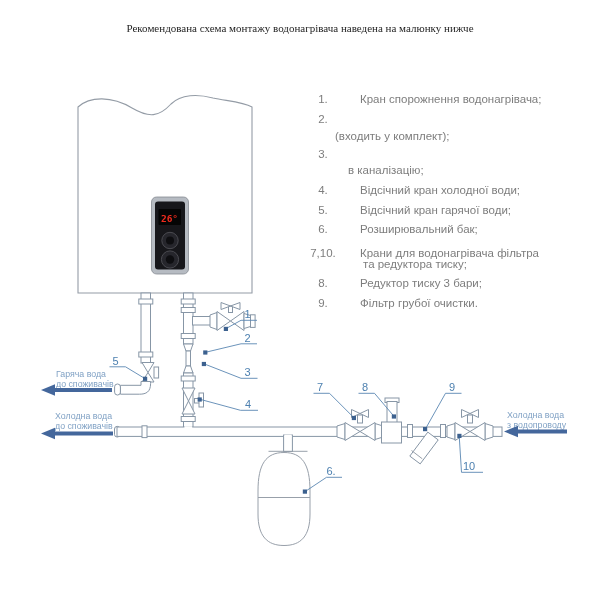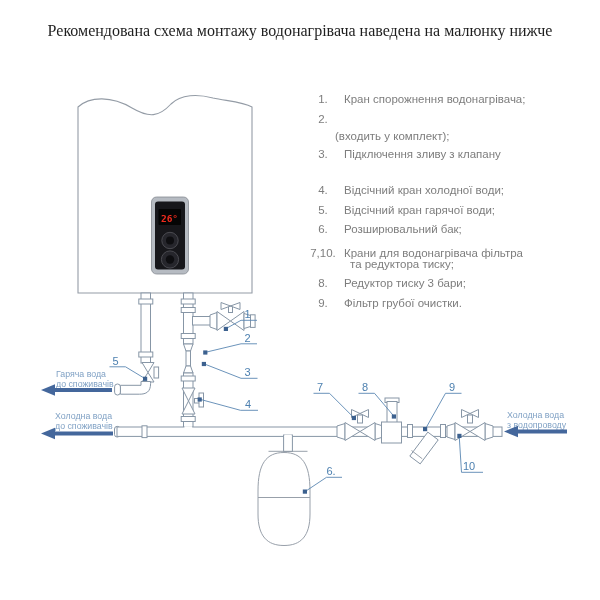--- a/index.html
+++ b/index.html
@@ -2,30 +2,30 @@
 <html><head>
 <meta charset="utf-8">
 <style>
   html,body { margin:0; padding:0; background:#fff; }
   .stage {
     position:relative; width:600px; height:600px; background:#ffffff;
     overflow:hidden; font-family:"Liberation Sans", sans-serif;
   }
   .title {
     position:absolute; top:22px; left:0; width:600px; text-align:center;
-    font-family:"Liberation Serif", serif; font-size:16px; color:#1e1e1e;
+    font-family:"Liberation Serif", serif; font-size:11px; color:#1e1e1e;
     white-space:nowrap;
   }
   .legend { position:absolute; left:302px; top:92px; width:294px; }
   .lrow {
     position:absolute; left:0; width:294px; display:flex;
     font-size:11.5px; color:#7d7d7d; line-height:13px;
   }
   .lnum { flex:none; width:42px; text-align:center; }
-  .ltext { flex:1; white-space:nowrap; }
+  .ltext { flex:1; white-space:nowrap;margin-left:16px; }
   .diagram-svg { position:absolute; left:0; top:60px; }
 
   
   .pipe   { fill:#ffffff; stroke:#8796a6; stroke-width:1; }
   .eraser { fill:#ffffff; stroke:none; }
   .tank-line { fill:none; stroke:#98a0aa; stroke-width:1; }
   .tank-body { fill:#ffffff; stroke:#98a0aa; stroke-width:1; }
   .heater-body { fill:#ffffff; stroke:#949ca6; stroke-width:1.1; }
   .leader { fill:none; stroke:#5a87b2; stroke-width:0.9; }
   .dot    { fill:#3c618f; }
@@ -49,44 +49,44 @@
       </div>
     <div class="lrow" style="top:21px">
         <span class="lnum">2.</span>
       </div>
     <div class="lrow" style="top:38px">
         <span class="lnum"></span>
         <span class="ltext" style="margin-left:-9px">(входить у комплект);</span>
       </div>
     <div class="lrow" style="top:56px">
         <span class="lnum">3.</span>
-        <span class="ltext">Підключення зливу з клапану</span>
       </div>
     <div class="lrow" style="top:72px">
         <span class="lnum"></span>
+        <span class="ltext" style="margin-left:4px">в каналізацію;</span>
       </div>
     <div class="lrow" style="top:92px">
         <span class="lnum">4.</span>
         <span class="ltext">Відсічний кран холодної води;</span>
       </div>
     <div class="lrow" style="top:112px">
         <span class="lnum">5.</span>
         <span class="ltext">Відсічний кран гарячої води;</span>
       </div>
     <div class="lrow" style="top:131px">
         <span class="lnum">6.</span>
         <span class="ltext">Розширювальний бак;</span>
       </div>
     <div class="lrow" style="top:155px">
         <span class="lnum">7,10.</span>
         <span class="ltext">Крани для водонагрівача фільтра</span>
       </div>
     <div class="lrow" style="top:166px">
         <span class="lnum"></span>
-        <span class="ltext" style="margin-left:6px">та редуктора тиску;</span>
+        <span class="ltext" style="margin-left:19px">та редуктора тиску;</span>
       </div>
     <div class="lrow" style="top:185px">
         <span class="lnum">8.</span>
         <span class="ltext">Редуктор тиску 3 бари;</span>
       </div>
     <div class="lrow" style="top:205px">
         <span class="lnum">9.</span>
         <span class="ltext">Фільтр грубої очистки.</span>
       </div>
   </div>

